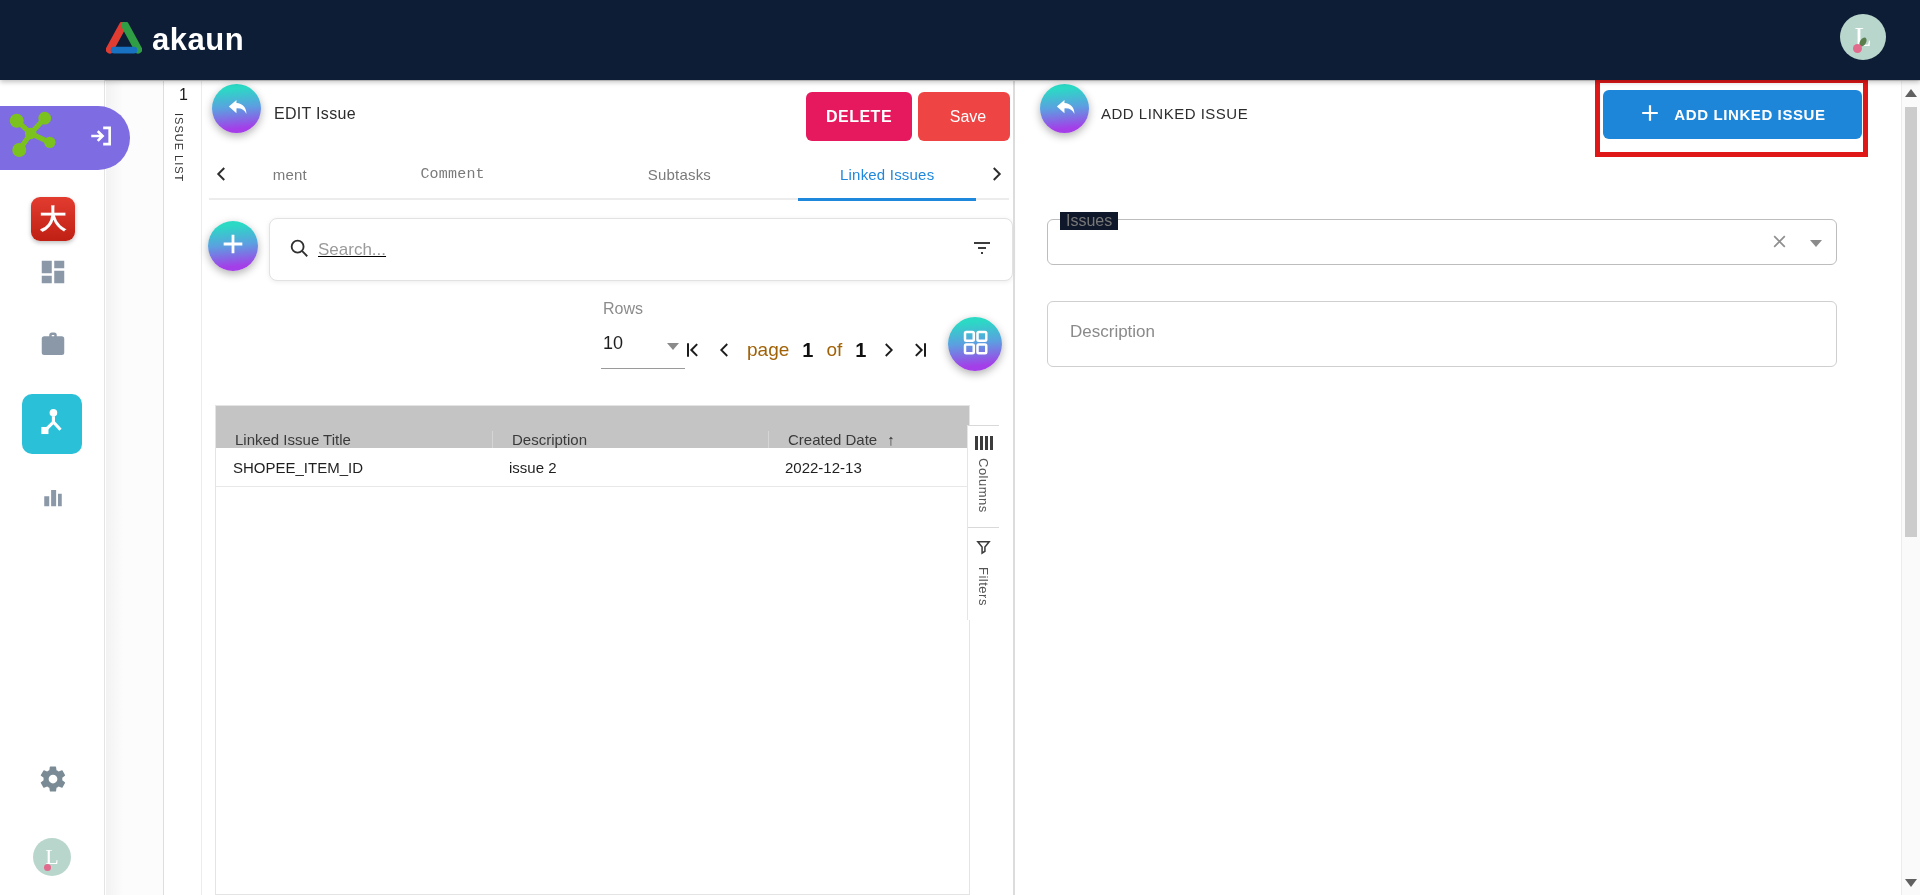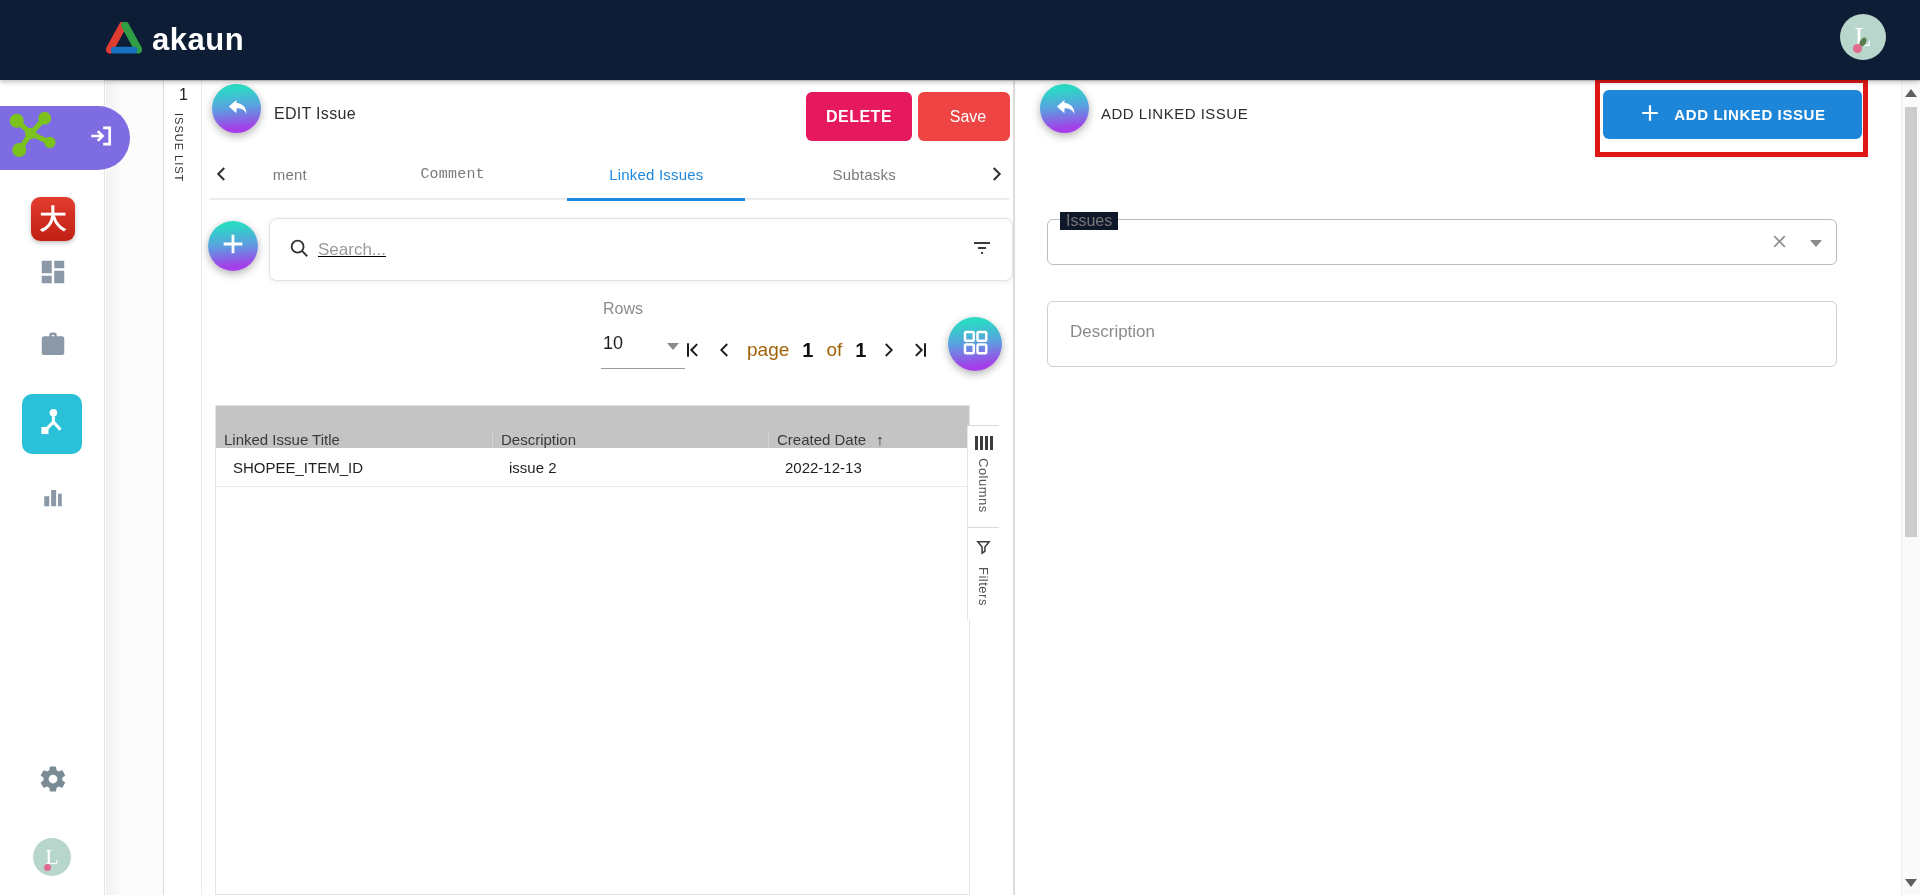--- a/index.html
+++ b/index.html
@@ -97,21 +97,21 @@
     align-items:center; gap:13px; }
   .pg-ic { display:flex; align-items:center; justify-content:center; cursor:pointer; }
   .pg-word { font-size:19px; color:#a16207; }
   .pg-num { font-size:20px; color:#101010; font-weight:bold; }
   .grid-btn { position:absolute; left:783px; top:236px; width:54px; height:54px; z-index:5; }
 
   
   .table { position:absolute; left:50px; top:324px; width:755px; height:490px;
     border:1px solid #e4e4e4; background:#fff; }
   .thead { display:flex; height:42px; background:#c4c4c4; }
-  .th { display:flex; align-items:center; padding-left:8px; font-size:15px; color:#3a3a3a; cursor:pointer;margin-top:25px; }
+  .th { display:flex; align-items:center; padding-left:19px; font-size:15px; color:#3a3a3a; cursor:pointer;margin-top:25px; }
   .th + .th { border-left:1px solid #d5d5d5; }
   .c1 { width:276px; } .c2 { width:276px; } .c3 { width:201px; }
   .trow { display:flex; height:39px; border-bottom:1px solid #e8e8e8; cursor:pointer; }
   .td { display:flex; align-items:center; padding-left:17px; font-size:15px; color:#1f1f1f; }
   .sort-arrow { margin-left:10px; font-size:15px; color:#333; }
 
   
   .sidestrip { position:absolute; left:802px; top:344px; width:32px; border-left:1px solid #e5e5e5; }
   .sidetab { border-top:1px solid #d9d9d9; padding:10px 0 14px 0; display:flex;
     flex-direction:column; align-items:center; gap:8px; cursor:pointer; background:#fff; }
@@ -266,22 +266,22 @@
   <button class="btn btn-save">Save</button>
 
   <div class="tabbar">
     <div class="tab-chevron">
       <svg width="18" height="18" viewBox="0 0 24 24" fill="none" stroke="#2d2d2d" stroke-width="2.6">
           <path d="M15 4 L7 12 l8 8"></path>
         </svg>
     </div>
     <div class="tab" style="width:96px;">ment</div>
     <div class="tab" style="width:216px;font-family:Liberation Mono, monospace;">Comment</div>
+    <div class="tab" style="width:224px;">Subtasks</div>
     <div class="tab active" style="width:178px;">Linked Issues</div>
-    <div class="tab" style="width:224px;">Subtasks</div>
     <div class="tab-chevron">
       <svg width="18" height="18" viewBox="0 0 24 24" fill="none" stroke="#2d2d2d" stroke-width="2.6">
           <path d="M9 4 l8 8 -8 8"></path>
         </svg>
     </div>
   </div>
 
   <div class="grad-circle plus-circle">
     <span>
       <svg width="28" height="28" viewBox="0 0 24 24" stroke="#fff" stroke-width="2.4">

